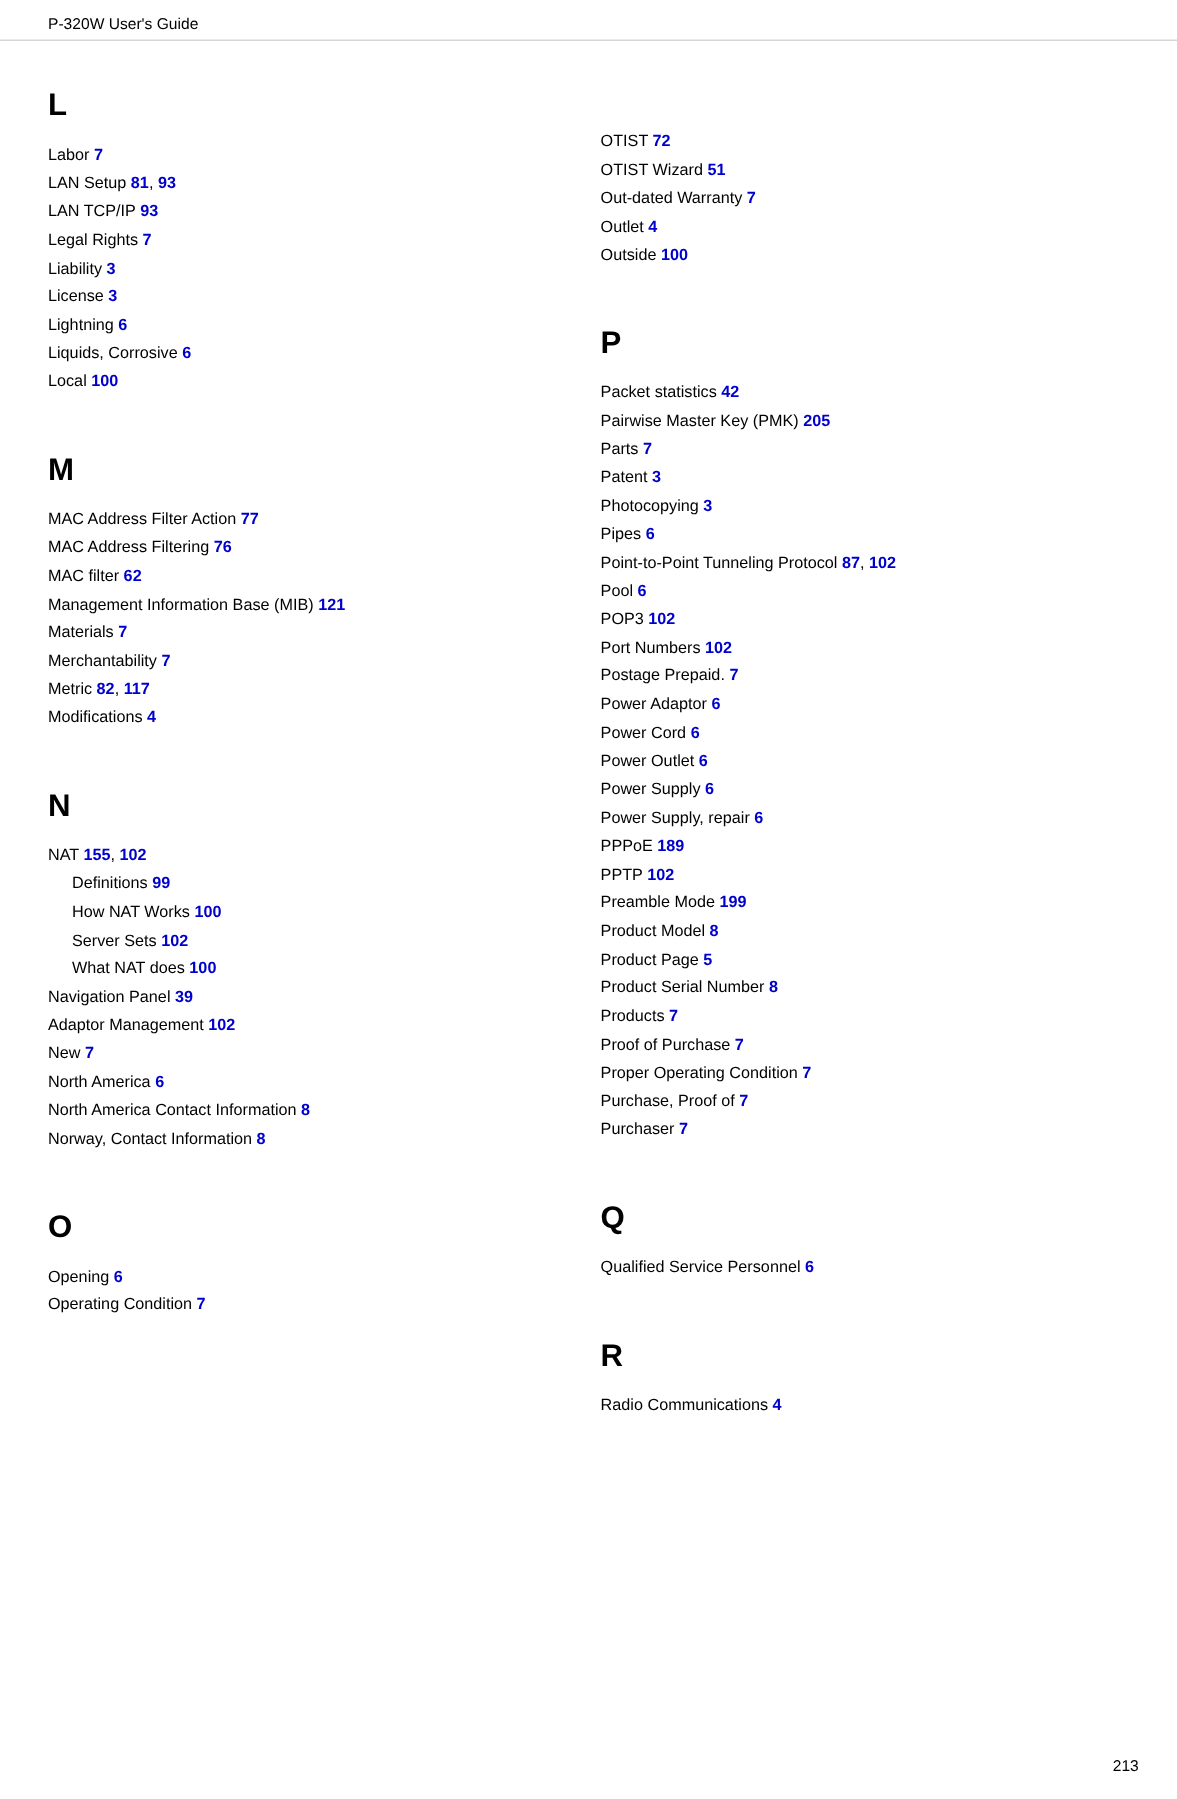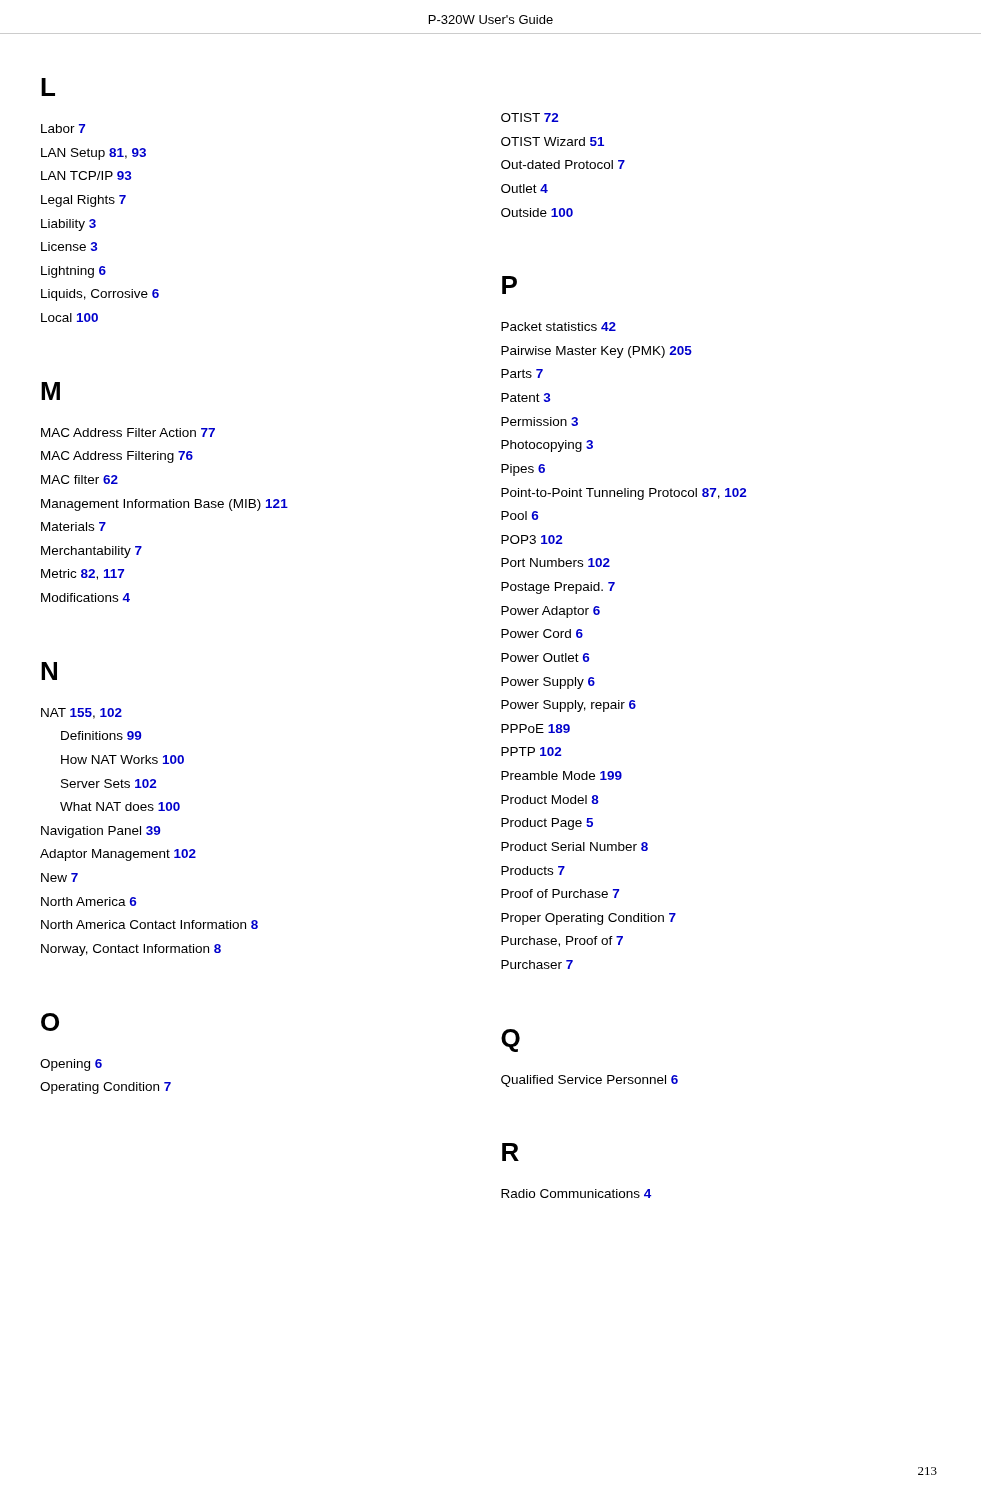--- a/index.html
+++ b/index.html
@@ -6,21 +6,21 @@
     body {
       font-family: Arial, Helvetica, sans-serif;
       font-size: 13.5px;
       color: #000;
       background: #fff;
       width: 981px;
       min-height: 1499px;
       position: relative;
     }
     .page-header {
-      text-align: center;
+      text-align: left;
       padding: 12px 40px 6px 40px;
       font-size: 13px;
       border-bottom: 1px solid #ccc;
     }
     .page-content {
       display: flex;
       padding: 20px 40px 40px 40px;
       gap: 0;
     }
     .col-left {
@@ -48,23 +48,22 @@
       color: #0000cc;
       font-weight: bold;
       text-decoration: none;
     }
     .section-gap {
       height: 28px;
     }
     .page-footer {
       position: absolute;
       bottom: 20px;
-      right: 44px;
+      right: 32px;
       font-size: 13px;
-      font-family: Liberation Serif, serif;
     }
   </style>
 </head>
 <body>
 
 <div class="page-header">
   <span>P-320W User's Guide</span>
 </div>
 
 <div class="page-content">
@@ -113,32 +112,31 @@
       <div>
         <div class="index-entry"><span>Opening </span><a class="link-num" href="#">6</a></div>
         <div class="index-entry"><span>Operating Condition </span><a class="link-num" href="#">7</a></div>
       </div>
       <div class="section-gap"></div>
     </div>
   <div class="col-right" id="right-col">
       <div style="padding-top: 52px;">
         <div class="index-entry"><span>OTIST </span><a class="link-num" href="#">72</a></div>
         <div class="index-entry"><span>OTIST Wizard </span><a class="link-num" href="#">51</a></div>
-        <div class="index-entry"><span>Out-dated Protocol </span><a class="link-num" href="#">7</a></div>
+        <div class="index-entry"><span>Out-dated Warranty </span><a class="link-num" href="#">7</a></div>
         <div class="index-entry"><span>Outlet </span><a class="link-num" href="#">4</a></div>
         <div class="index-entry"><span>Outside </span><a class="link-num" href="#">100</a></div>
       </div>
       <div class="section-gap"></div>
       <div class="section-letter">P</div>
       <div>
         <div class="index-entry"><span>Packet statistics </span><a class="link-num" href="#">42</a></div>
         <div class="index-entry"><span>Pairwise Master Key (PMK) </span><a class="link-num" href="#">205</a></div>
         <div class="index-entry"><span>Parts </span><a class="link-num" href="#">7</a></div>
         <div class="index-entry"><span>Patent </span><a class="link-num" href="#">3</a></div>
-        <div class="index-entry"><span>Permission </span><a class="link-num" href="#">3</a></div>
         <div class="index-entry"><span>Photocopying </span><a class="link-num" href="#">3</a></div>
         <div class="index-entry"><span>Pipes </span><a class="link-num" href="#">6</a></div>
         <div class="index-entry"><span>Point-to-Point Tunneling Protocol </span><a class="link-num" href="#">87</a>, <a class="link-num" href="#">102</a></div>
         <div class="index-entry"><span>Pool </span><a class="link-num" href="#">6</a></div>
         <div class="index-entry"><span>POP3 </span><a class="link-num" href="#">102</a></div>
         <div class="index-entry"><span>Port Numbers </span><a class="link-num" href="#">102</a></div>
         <div class="index-entry"><span>Postage Prepaid. </span><a class="link-num" href="#">7</a></div>
         <div class="index-entry"><span>Power Adaptor </span><a class="link-num" href="#">6</a></div>
         <div class="index-entry"><span>Power Cord </span><a class="link-num" href="#">6</a></div>
         <div class="index-entry"><span>Power Outlet </span><a class="link-num" href="#">6</a></div>

